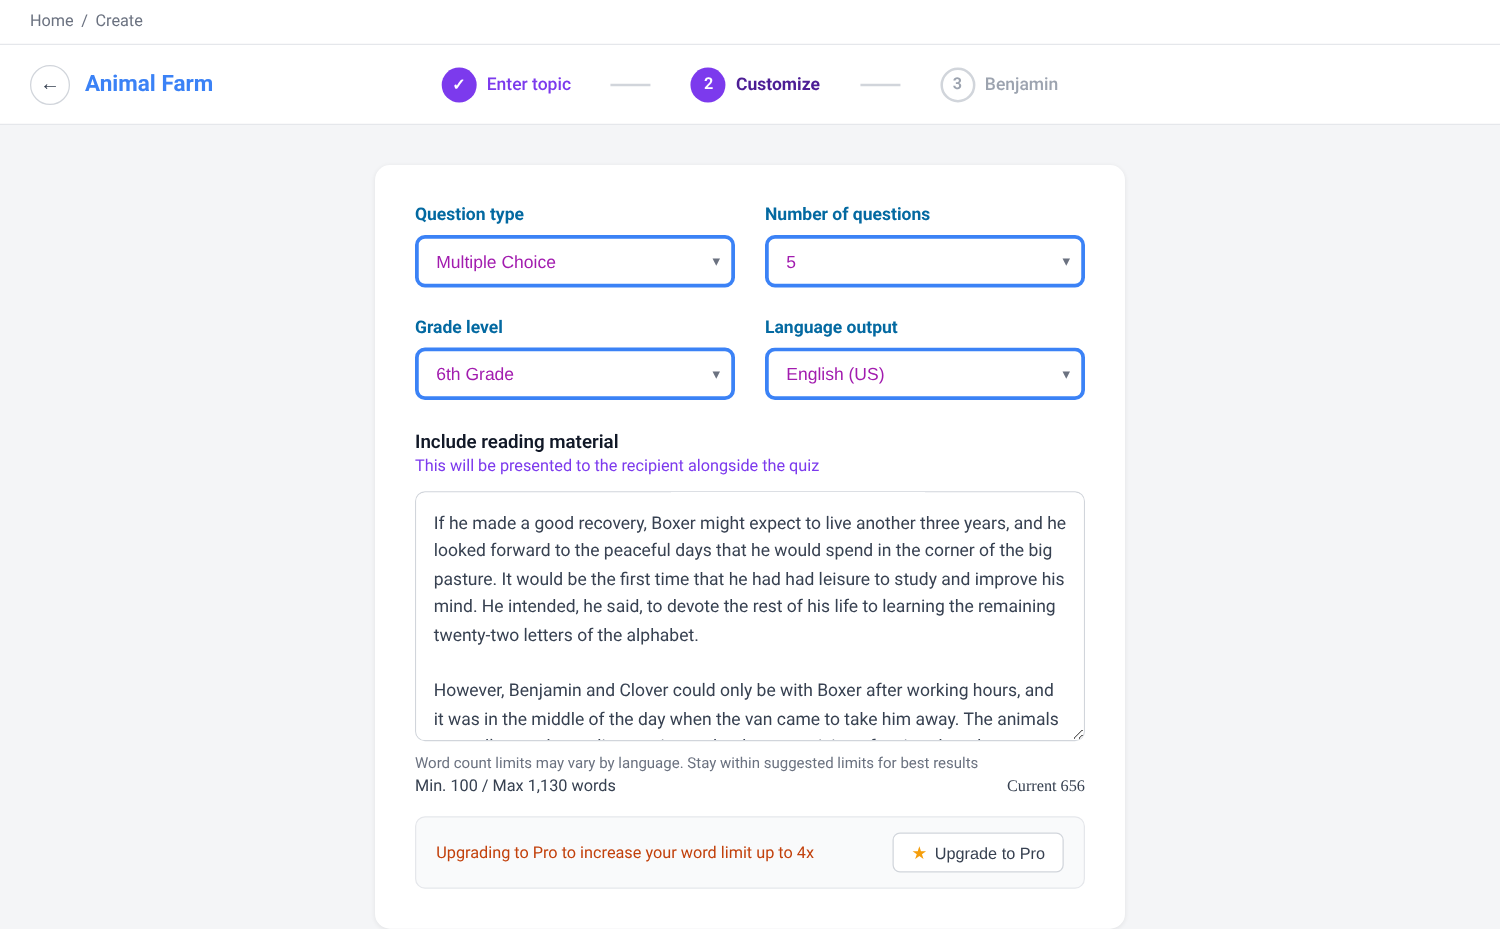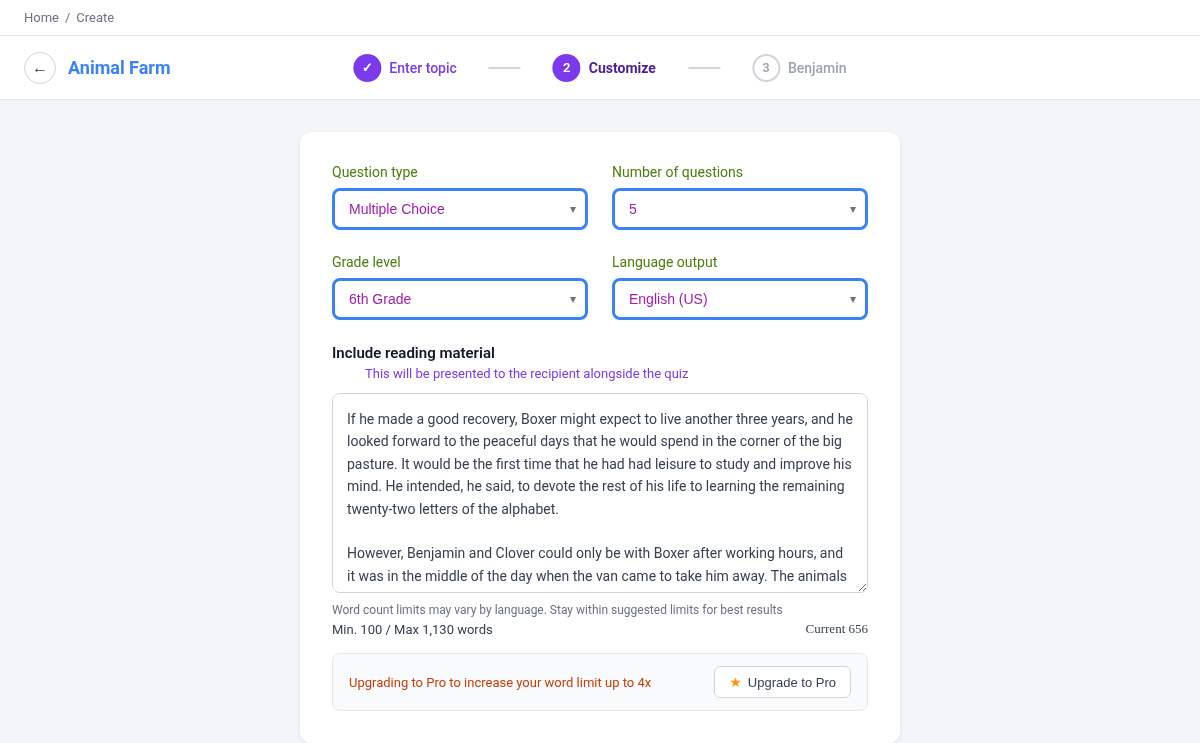--- a/index.html
+++ b/index.html
@@ -129,22 +129,22 @@
 
     .form-group {
       flex: 1;
       display: flex;
       flex-direction: column;
       gap: 8px;
     }
 
     .form-label {
       font-size: 14px;
-      font-weight: 400;
-      color: #4d7c0f;
+      font-weight: 700;
+      color: #0369a1;
     }
 
     .select-wrapper {
       position: relative;
     }
     .select-wrapper select {
       width: 100%;
       padding: 10px 36px 10px 14px;
       border: 3px solid #3b82f6;
       border-radius: 8px;
@@ -168,21 +168,20 @@
     .section-title {
       font-size: 15px;
       font-weight: 600;
       color: #111827;
       margin-bottom: 4px;
     }
     .section-subtitle {
       font-size: 13px;
       color: #7c3aed;
       margin-bottom: 12px;
-      margin-left: 33px;
     }
 
     .reading-textarea {
       width: 100%;
       height: 200px;
       border: 1px solid #d1d5db;
       border-radius: 8px;
       padding: 14px;
       font-size: 14px;
       line-height: 1.6;

